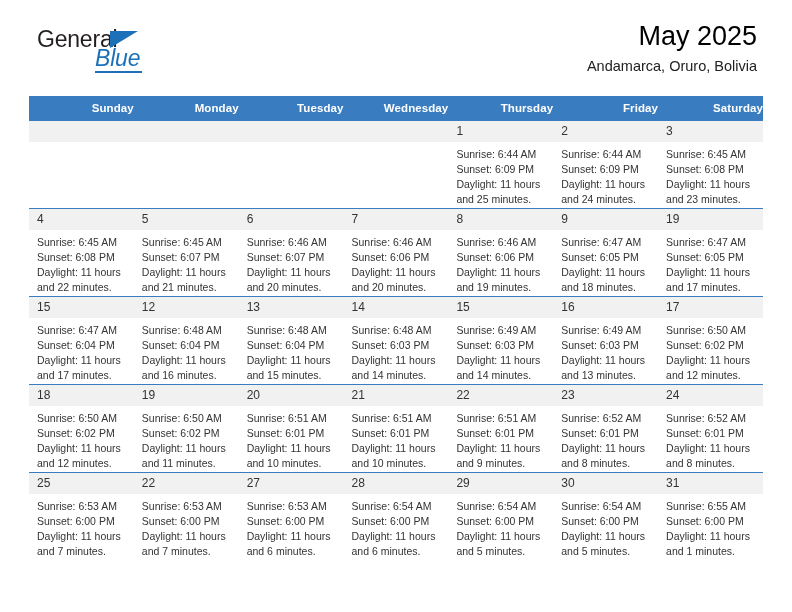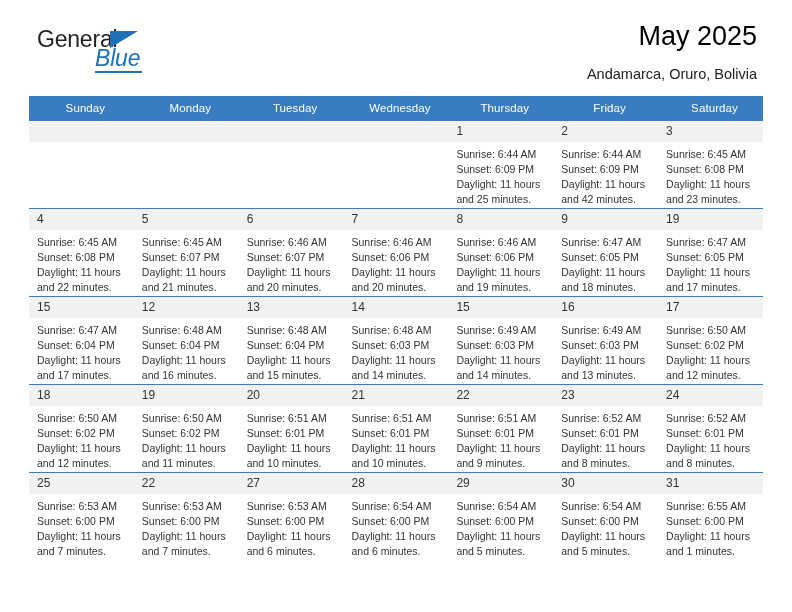--- a/index.html
+++ b/index.html
@@ -79,36 +79,36 @@
   .cal-title {
     font-size: 27px;
     color: #000000;
     line-height: 1.08;
     font-weight: normal;
     margin: 0;
   }
   .cal-subtitle {
     font-size: 14.5px;
     color: #222222;
-    margin-top: 16px;
+    margin-top: 8px;
     line-height: 1.1;
   }
 
   
   .calendar {
     width: 734px;
     border-collapse: collapse;
     table-layout: fixed;
   }
   .calendar th {
     background: #3a7cc0;
     color: #ffffff;
     font-size: 11.5px;
-    font-weight: normal;
-    text-align: center;
+    font-weight: bold;
+    text-align: right;
     padding: 6px 0 6px 8px;
     height: 12px;
     letter-spacing: 0.1px;
     margin-top: 27px;
   }
   .calendar td {
     vertical-align: top;
     padding: 0;
     border-top: 1px solid #3a7cc0;
     height: 87px;
@@ -199,21 +199,21 @@
               <div>Daylight: 11 hours</div>
               <div>and 25 minutes.</div>
             </div>
           </td>
           <td>
             <div class="daynum">2</div>
             <div class="cell-body">
               <div>Sunrise: 6:44 AM</div>
               <div>Sunset: 6:09 PM</div>
               <div>Daylight: 11 hours</div>
-              <div>and 42 minutes.</div>
+              <div>and 24 minutes.</div>
             </div>
           </td>
           <td>
             <div class="daynum">3</div>
             <div class="cell-body">
               <div>Sunrise: 6:45 AM</div>
               <div>Sunset: 6:08 PM</div>
               <div>Daylight: 11 hours</div>
               <div>and 23 minutes.</div>
             </div>

